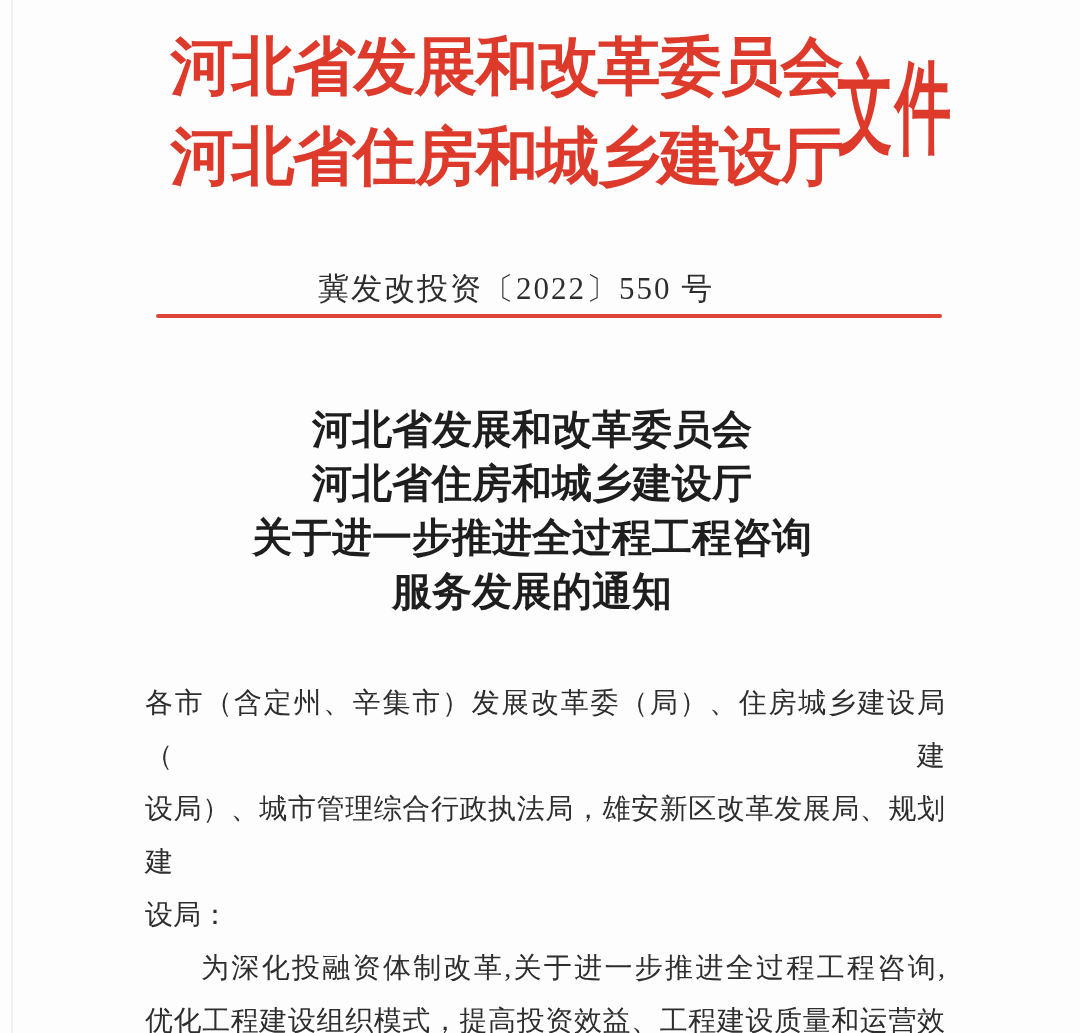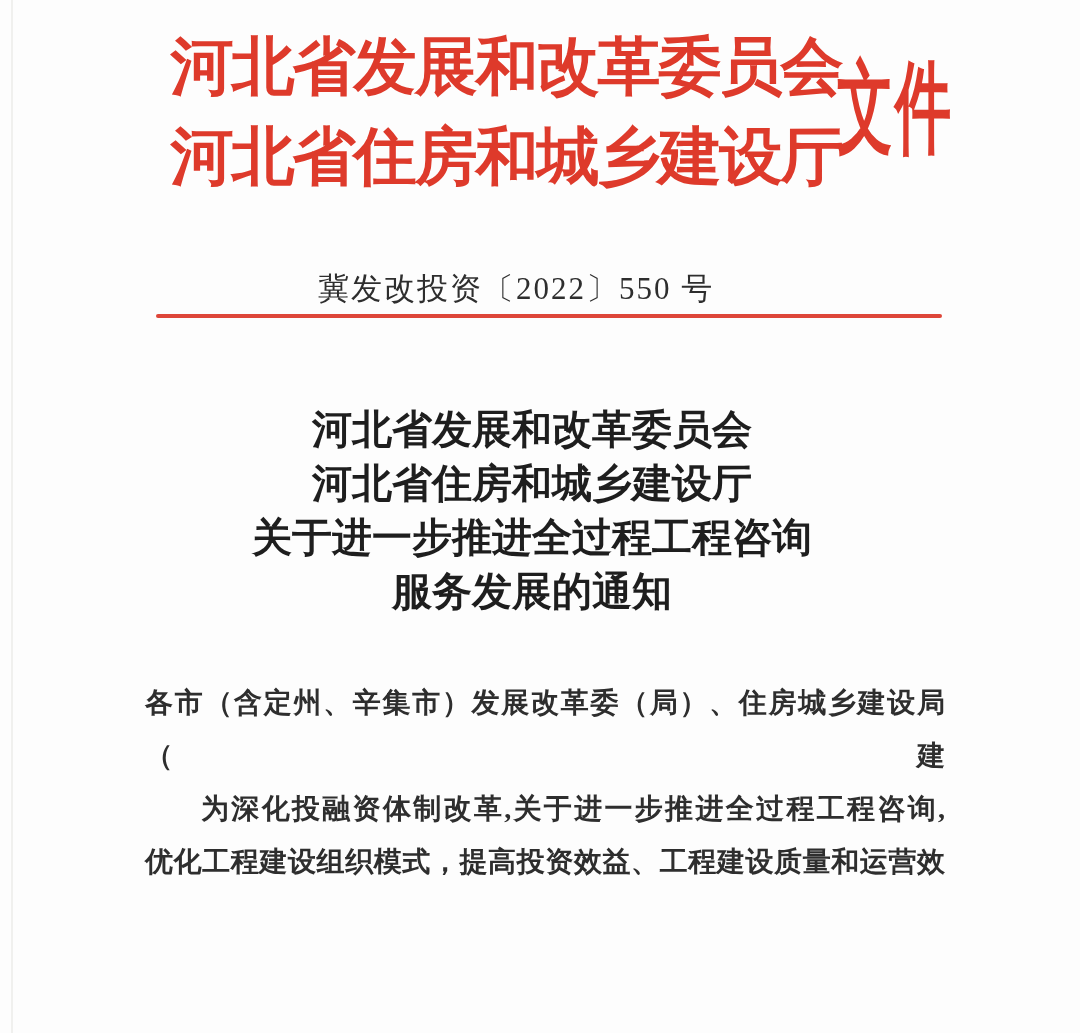--- a/index.html
+++ b/index.html
@@ -72,21 +72,21 @@
     line-height: 54px;
     white-space: nowrap;
   }
   
   .body-text {
     position: absolute; left: 145px; top: 676px; width: 800px;
     color: var(--color-body-ink, #2e2e2e);
     font-size: 28px;
     line-height: 53px;
   }
-  .body-line { white-space: nowrap; font-weight: bold; }
+  .body-line { white-space: nowrap; }
   .body-line.j {
     white-space: normal;
     text-align: justify;
     text-align-last: justify;
   }
   .body-line.indent { text-indent: 56px; }
 </style>
 </head>
 <body>
 
@@ -108,18 +108,20 @@
 
   <div class="doc-title">
     <div class="title-line">河北省发展和改革委员会</div>
     <div class="title-line">河北省住房和城乡建设厅</div>
     <div class="title-line">关于进一步推进全过程工程咨询</div>
     <div class="title-line">服务发展的通知</div>
   </div>
 
   <div class="body-text">
     <div class="body-line j">各市（含定州、辛集市）发展改革委（局）、住房城乡建设局（建</div>
+    <div class="body-line j">设局）、城市管理综合行政执法局，雄安新区改革发展局、规划建</div>
+    <div class="body-line">设局：</div>
     <div class="body-line j indent">为深化投融资体制改革,关于进一步推进全过程工程咨询,</div>
     <div class="body-line j">优化工程建设组织模式，提高投资效益、工程建设质量和运营效</div>
 
   </div>
 
 </div>
 
 </body></html>

